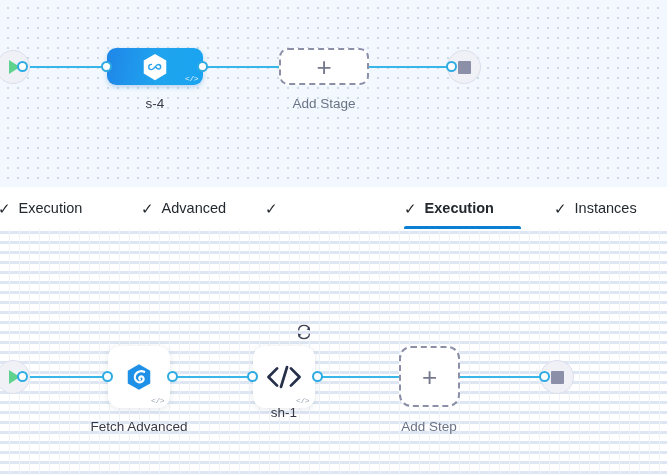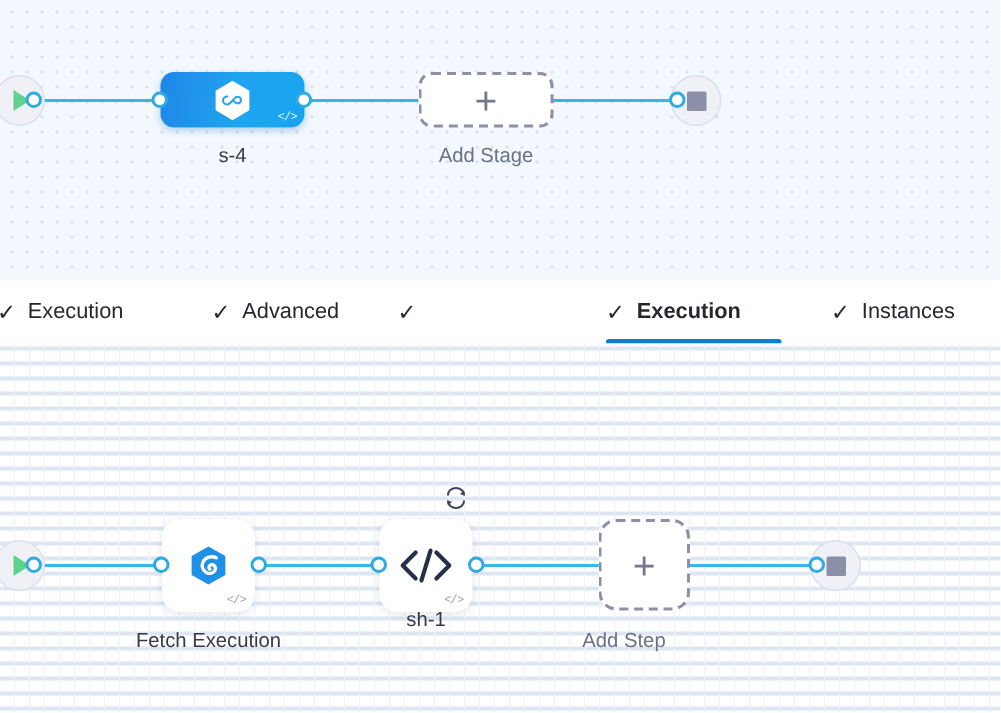--- a/index.html
+++ b/index.html
@@ -222,21 +222,21 @@
       <div class="step-icon-wrap">
         <svg width="30" height="30" viewBox="0 0 32 32">
           <polygon points="16,2.5 28,9.2 28,22.8 16,29.5 4,22.8 4,9.2" fill="#1e90e8"></polygon>
           <path d="M21.5 10.5c-3.4-1.6-7.6-0.4-9.3 2.8-1.4 2.7-0.5 6.0 2.0 7.6 2.0 1.25 4.6 0.85 6.0-0.8 1.1-1.3 0.95-3.2-0.3-4.2-1.0-0.8-2.45-0.65-3.2 0.35-0.6 0.8-0.45 1.9 0.3 2.45" fill="none" stroke="#ffffff" stroke-width="2.4" stroke-linecap="round"></path>
         </svg>
       </div>
       <span class="code-badge">&lt;/&gt;</span>
     </div>
     <div class="port" style="left:102px; top:142px;"></div>
     <div class="port" style="left:167px; top:142px;"></div>
-    <div class="node-label" style="left:69px; top:190px; width:140px;">Fetch Execution</div>
+    <div class="node-label" style="left:69px; top:190px; width:140px;">Fetch Advanced</div>
 
     <div class="step-node" style="left:253px; top:117px;">
       <svg class="retry-icon" width="18" height="16" viewBox="0 0 20 18">
         <path d="M4 6.5 A6 5 0 0 1 16 6.5" fill="none" stroke="#3c4257" stroke-width="1.5" stroke-linecap="round"></path>
         <path d="M16 11.5 A6 5 0 0 1 4 11.5" fill="none" stroke="#3c4257" stroke-width="1.5" stroke-linecap="round"></path>
         <path d="M16 3.2 L16.6 7.0 L12.9 6.2 Z" fill="#3c4257"></path>
         <path d="M4 14.8 L3.4 11.0 L7.1 11.8 Z" fill="#3c4257"></path>
       </svg>
       <div class="step-icon-wrap">
         <svg width="38" height="26" viewBox="0 0 44 30">
@@ -247,21 +247,21 @@
       </div>
       <span class="code-badge">&lt;/&gt;</span>
     </div>
     <div class="port" style="left:247px; top:142px;"></div>
     <div class="port" style="left:312px; top:142px;"></div>
     <div class="node-label" style="left:234px; top:176px; width:100px;">sh-1</div>
 
     <div class="add-node" style="left:399px; top:117px; width:61px; height:61px; border-radius:12px;">
       <span class="plus">+</span>
     </div>
-    <div class="add-label" style="left:366px; top:190px; width:100px;">Add Step</div>
+    <div class="add-label" style="left:379px; top:190px; width:100px;">Add Step</div>
 
     <div class="terminal" style="left:540px; top:131px;">
       <div class="stop-sq"></div>
     </div>
     <div class="port" style="left:539px; top:142px;"></div>
   </div>
 
 </div>
 
 </body></html>

